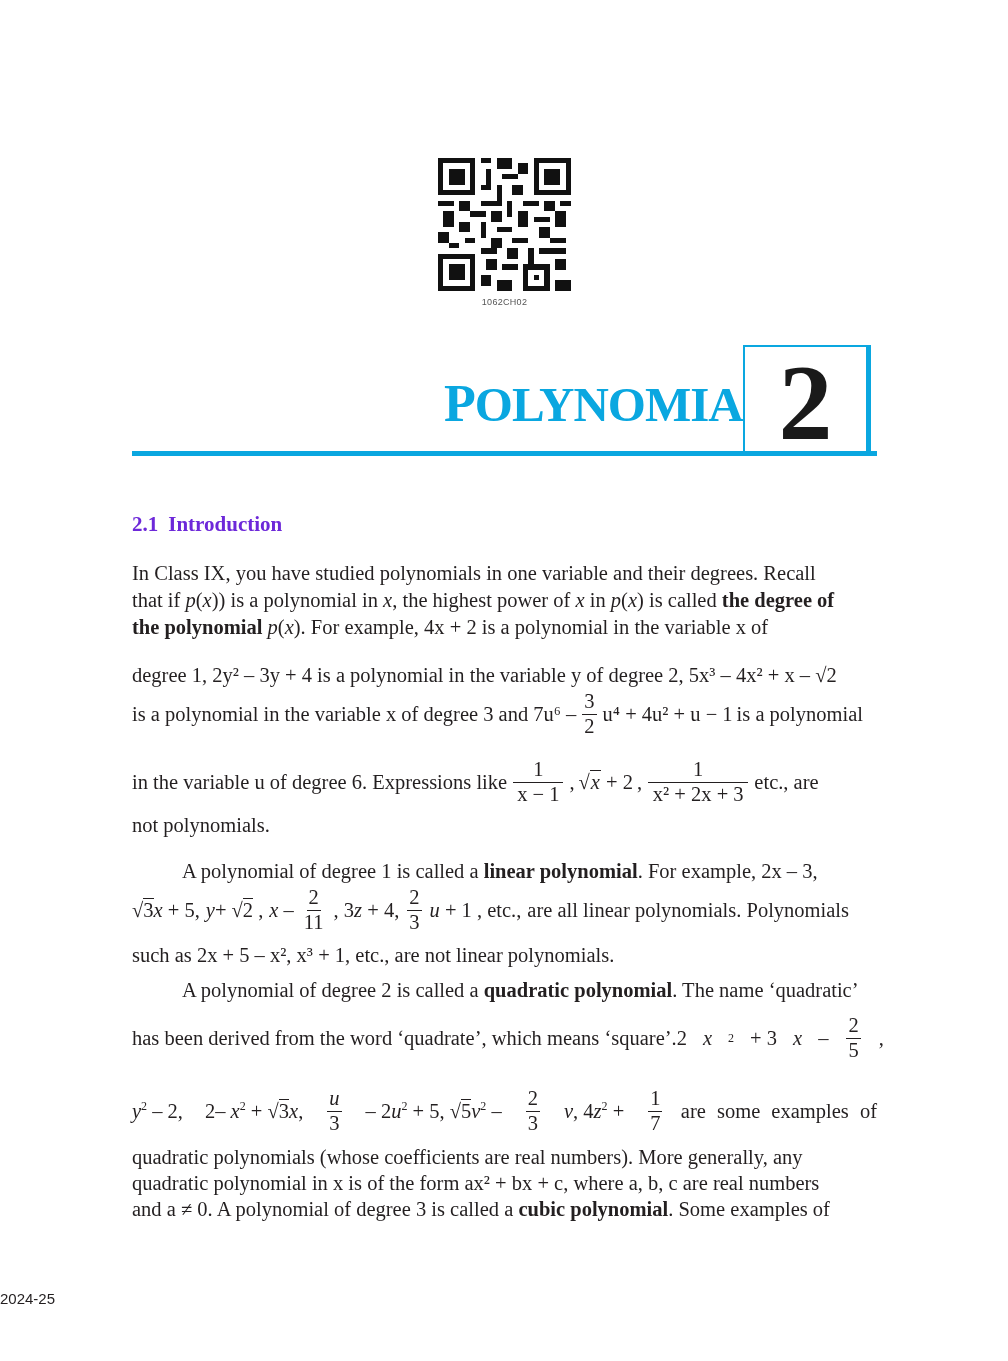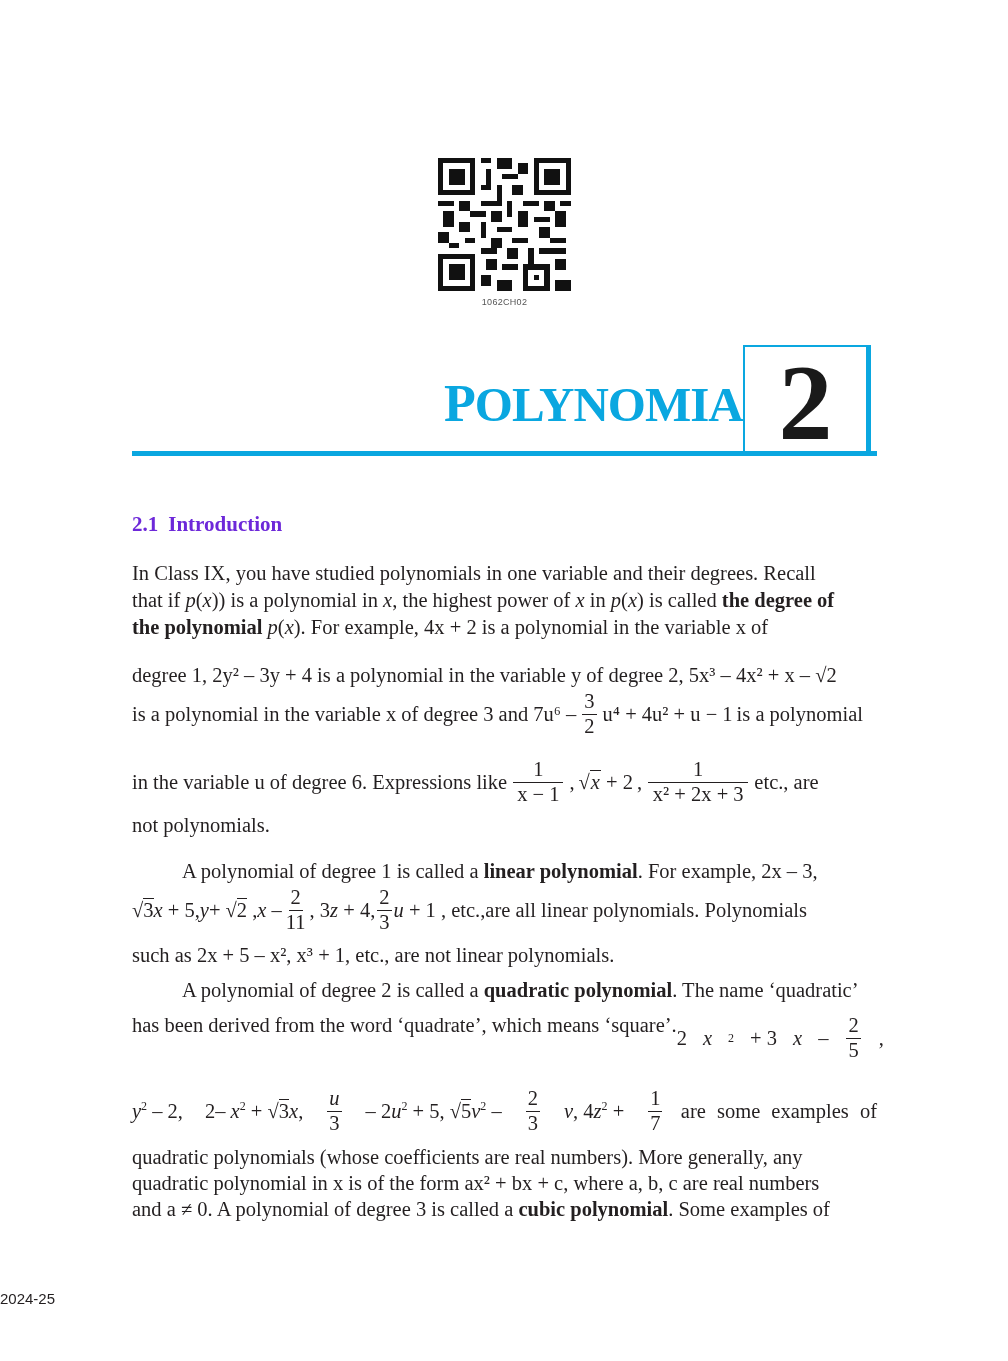--- a/index.html
+++ b/index.html
@@ -128,40 +128,40 @@
   <span class="sqrt">√<span class="rad"><i>x</i></span> + 2</span>,
   <span class="frac">
       <span class="n" style="padding:0 45px">1</span>
       <span class="d">x² + 2x + 3</span>
     </span>
   <span>etc., are</span>
 </div>
 <div class="line" style="top:814px">not polynomials.</div>
 
 <div class="line" style="top:848px; padding-left:50px; box-sizing:border-box;margin-top:12px;"><span>A polynomial of degree 1 is called a </span><b>linear polynomial</b><span>. For example, 2x – 3,</span></div>
-<div class="line" style="top:886px; display:flex; align-items:center; ">
+<div class="line" style="top:886px; display:flex; align-items:center; gap:6px;">
   <span>√<span class="rad" style="border-top:1px solid #231f20">3</span><i>x</i> + 5,</span>
   <span><i>y</i>+ √<span style="border-top:1px solid #231f20">2</span> ,</span>
   <span><i>x</i> –</span>
   <span class="frac">
       <span class="n">2</span>
       <span class="d">11</span>
     </span>
   <span>, 3<i>z</i> + 4,</span>
   <span class="frac">
       <span class="n">2</span>
       <span class="d">3</span>
     </span>
   <span><i>u</i> + 1 , etc.,</span>
   <span>are all linear polynomials. Polynomials</span>
 </div>
 <div class="line" style="top:944px">such as 2x + 5 – x², x³ + 1, etc., are not linear polynomials.</div>
 
 <div class="line" style="top:979px; padding-left:50px; box-sizing:border-box;"><span>A polynomial of degree 2 is called a </span><b>quadratic polynomial</b><span>. The name ‘quadratic’</span></div>
-<div class="line" style="top:1014px; display:flex; justify-content:space-between;">
+<div class="line" style="top:1014px; display:flex; align-items:center; justify-content:space-between;">
   <span>has been derived from the word ‘quadrate’, which means ‘square’.</span>
   <span style="display:flex; align-items:center; gap:16px;">2<i>x</i><sup>2</sup> + 3<i>x</i> – <span class="frac">
         <span class="n">2</span>
         <span class="d">5</span>
       </span>,</span>
 </div>
 <div class="line" style="top:1087px; display:flex; align-items:center; justify-content:space-between;">
   <span style="display:flex; align-items:center; gap:22px;">
     <span><i>y</i><sup>2</sup> – 2,</span>
     <span>2– <i>x</i><sup>2</sup> + √<span style="border-top:1px solid #231f20">3</span><i>x</i>,</span>

